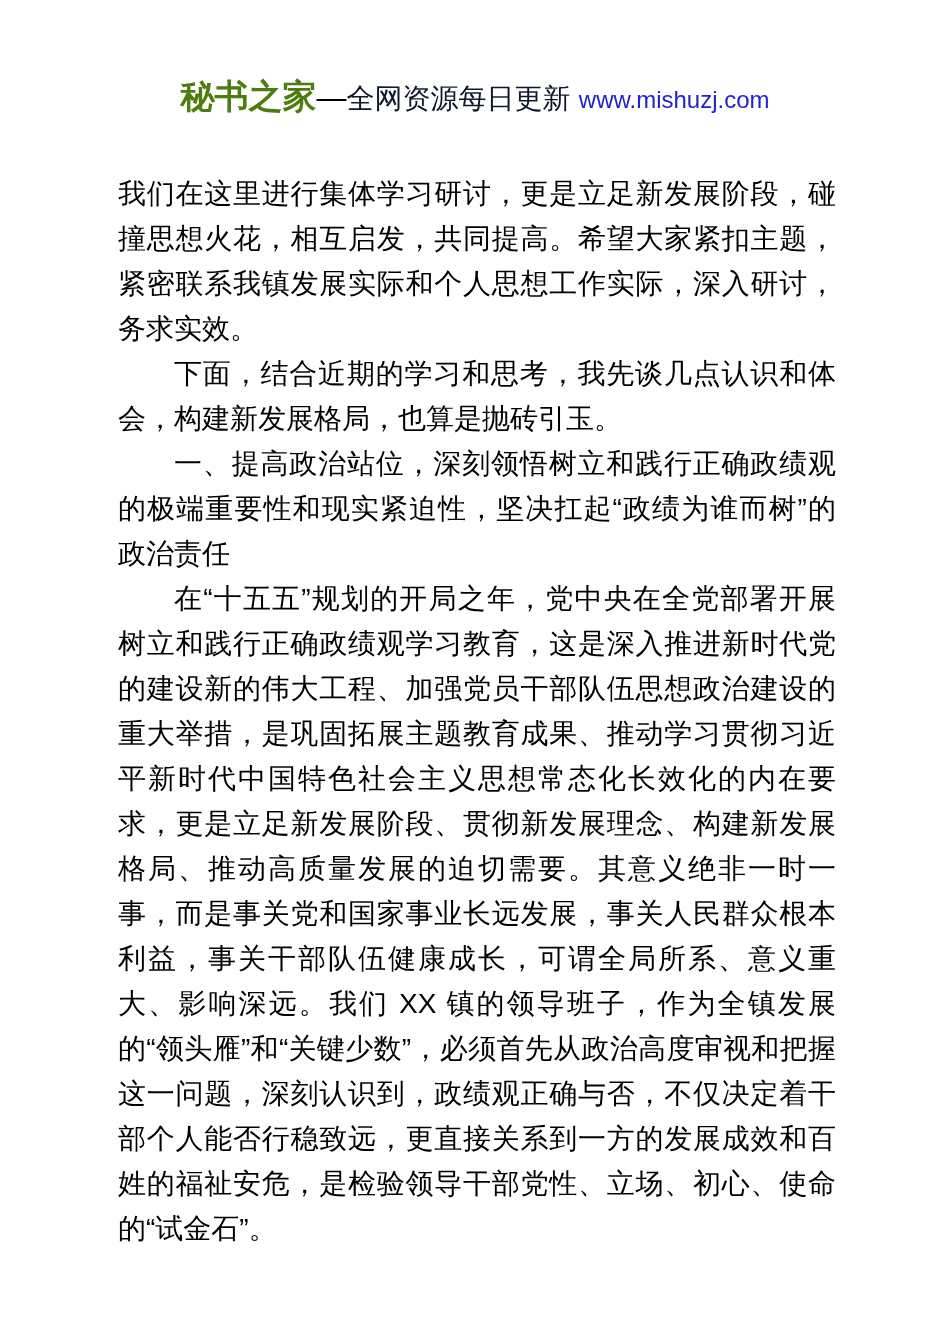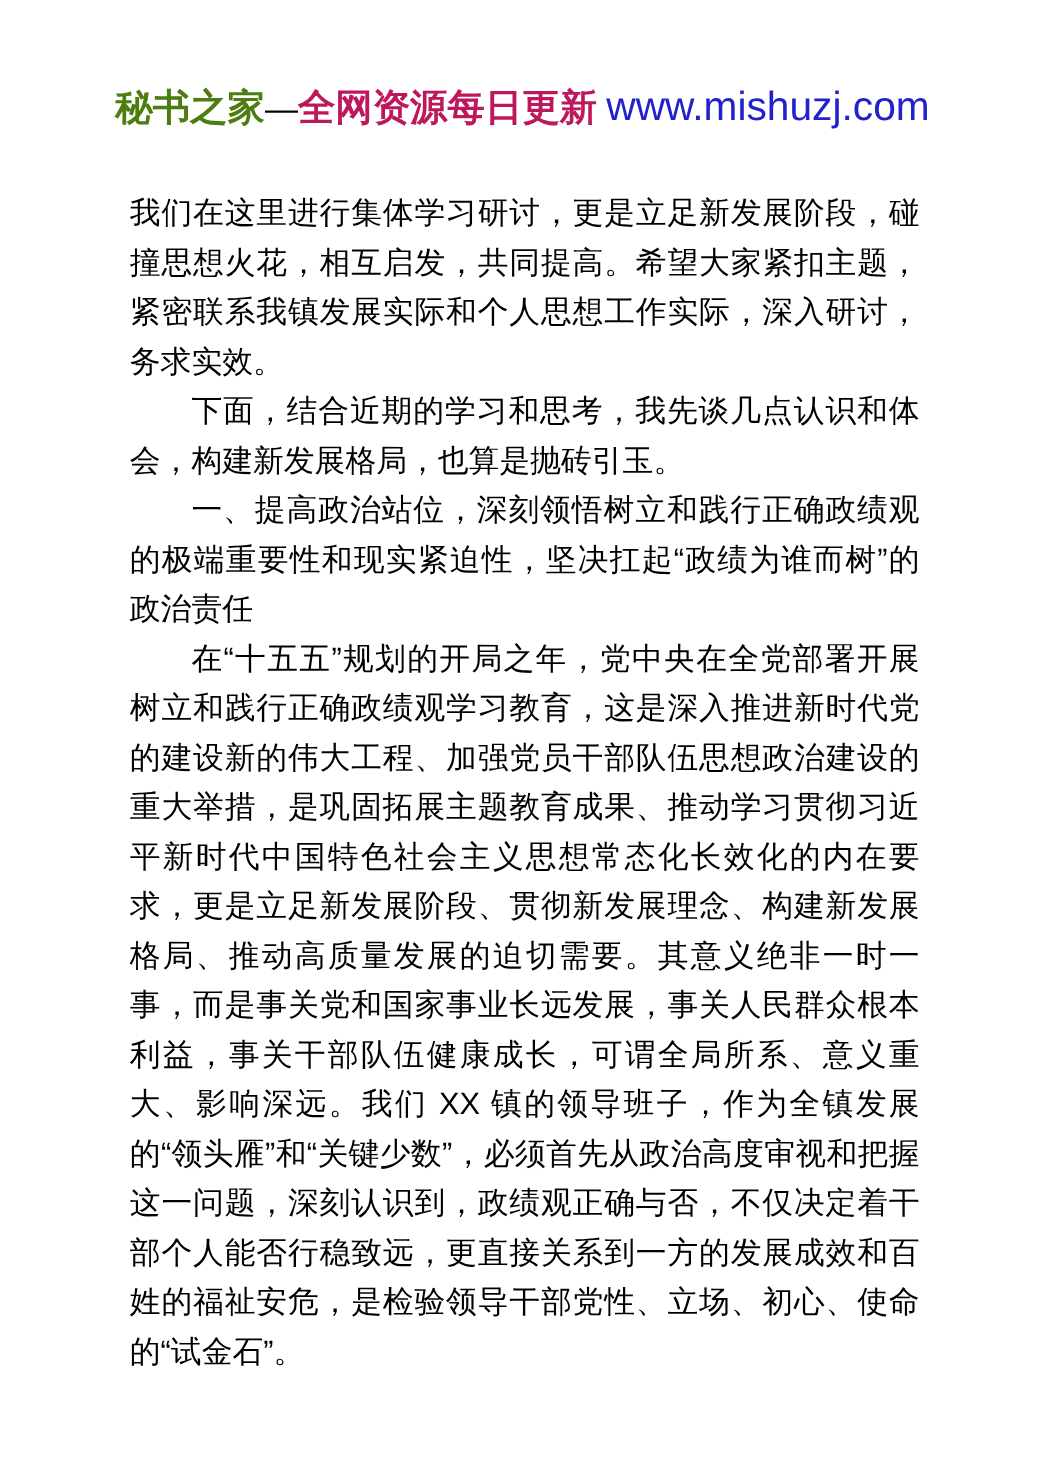--- a/index.html
+++ b/index.html
@@ -26,26 +26,25 @@
   .brand {
     font-weight: bold;
     font-size: 34px;
     font-family: "Liberation Serif", "DejaVu Serif", serif;
   }
   .dash {
     color: #000000;
     font-size: 30px;
   }
   .tagline {
-    color: #be185d;
-    font-size: 34px;
-    font-weight: bold;
+    color: #0f172a;
+    font-size: 28px;
   }
   .url {
-    font-size: 37px;
+    font-size: 24px;
   }
   .content {
     position: absolute;
     top: 171px;
     left: 118px;
     width: 718px;
     font-size: 28px;
     line-height: 45px;
     text-align: justify;
     text-justify: inter-character;

